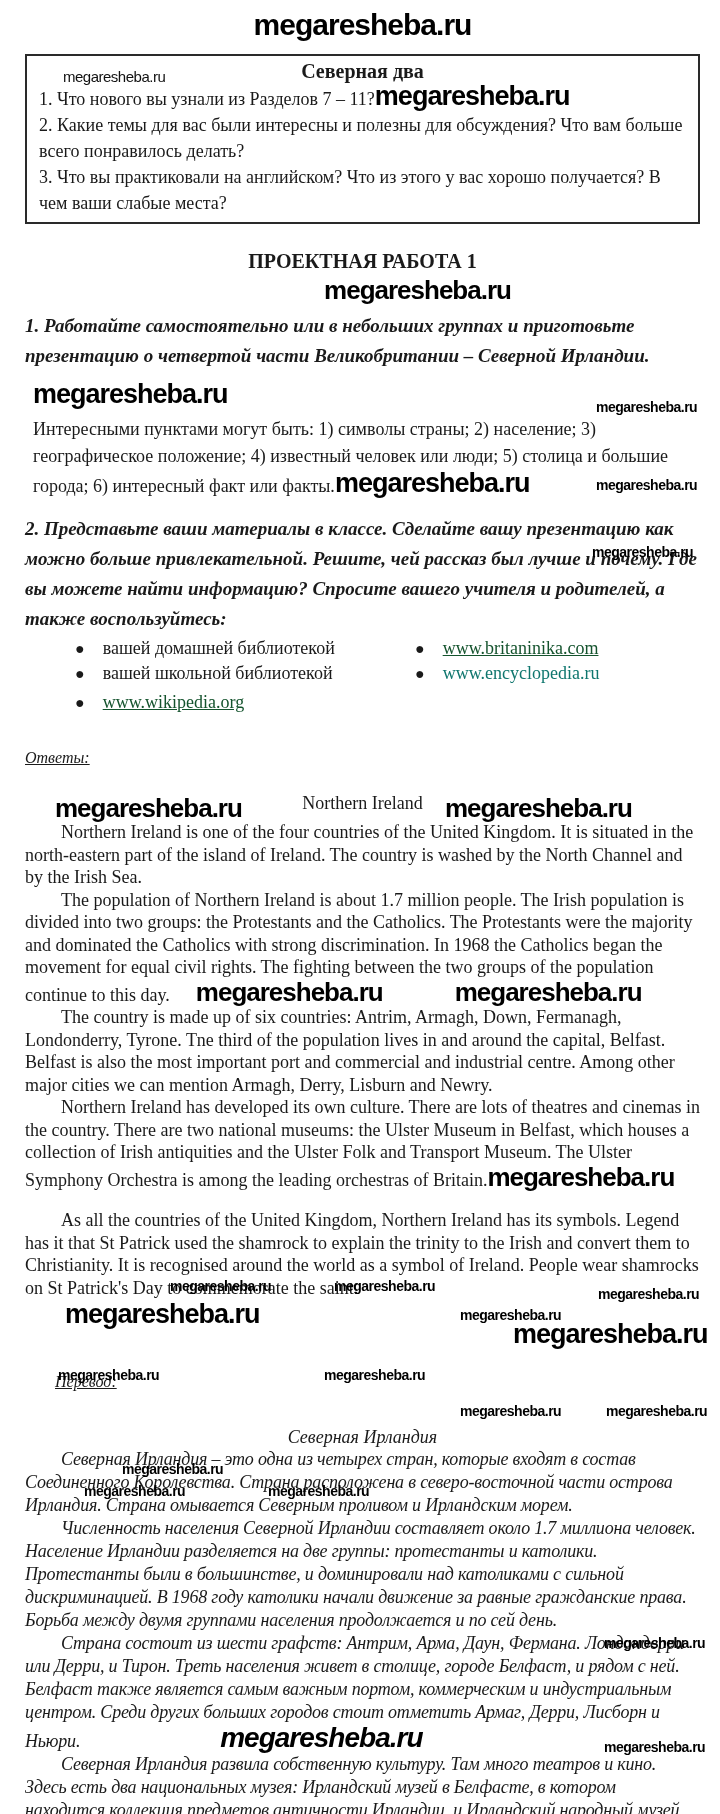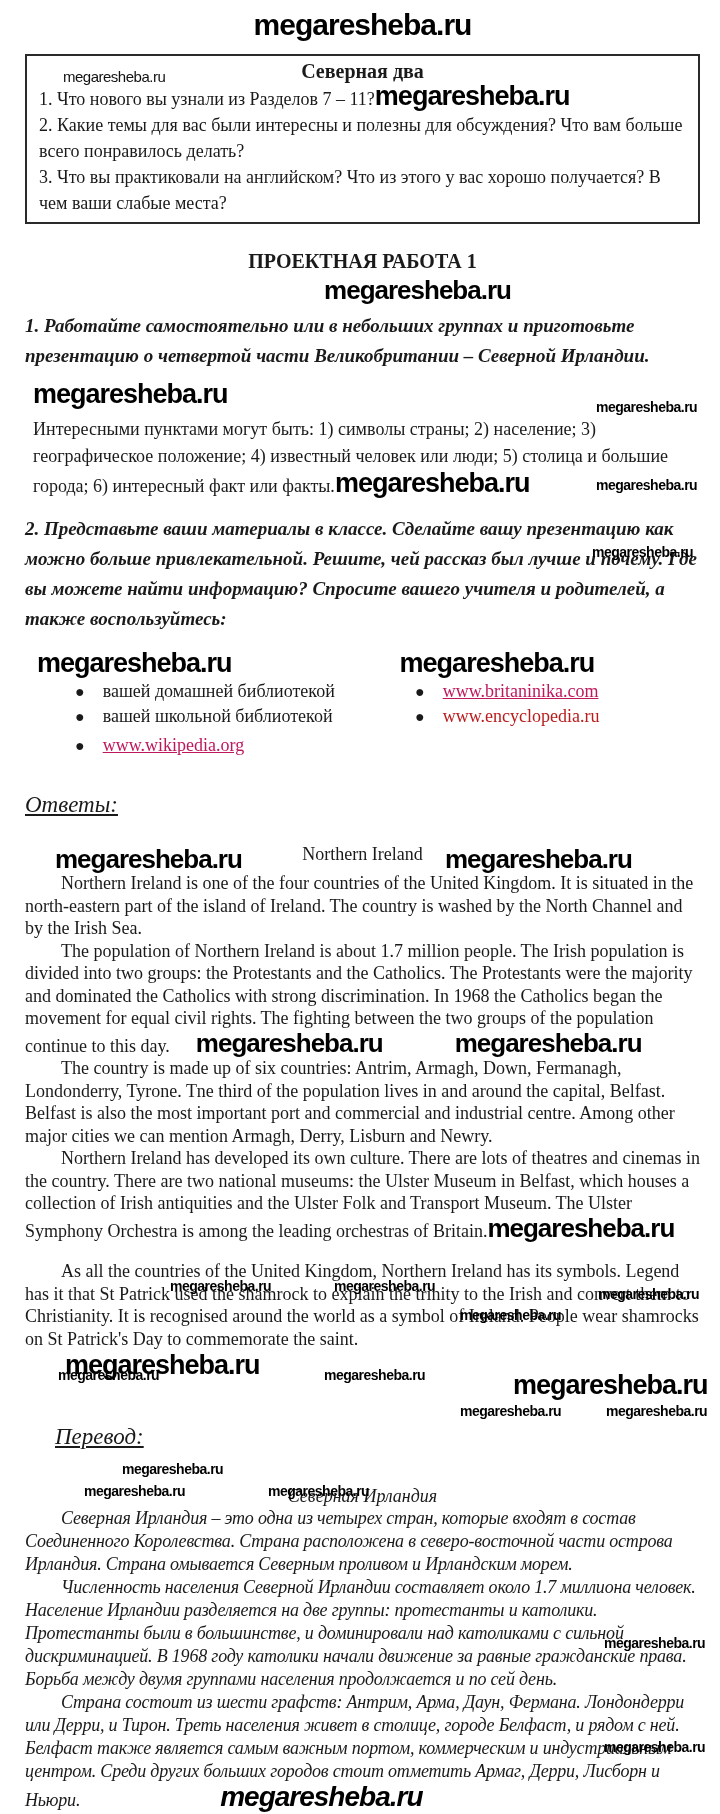--- a/index.html
+++ b/index.html
@@ -87,27 +87,27 @@
   .wm-row .wm+.wm{margin-left:168px;}
   .sources{
     display:flex;
     margin-top:2px;
   }
   .src-col{font-size:18px;line-height:24px;}
   .src-col.left{width:350px;padding-left:50px;box-sizing:border-box;}
   .src-col.right{padding-left:40px;}
   .src-item{display:flex;align-items:baseline;}
   .bullet{font-size:16px;margin-right:18px;}
-  .src-link{color:#be185d;}
-  .plain-url{color:#b91c1c;text-decoration:none;}
+  .src-link{color:#14532d;}
+  .plain-url{color:#0f766e;text-decoration:none;}
   
   .answers-label,.trans-label{
     font-style:italic;
     text-decoration:underline;
-    font-size:23px;
+    font-size:16px;
     margin:34px 0 0 0;
   }
   .trans-label{margin:22px 0 0 30px;}
   .essay-title-row{
     position:relative;
     height:28px;
     margin-top:26px;
   }
   .essay-title-row .title{
     position:absolute;
@@ -160,23 +160,20 @@
   </div>
 
   <p class="task">1. Работайте самостоятельно или в небольших группах и приготовьте презентацию о четвертой части Великобритании – Северной Ирландии.</p>
   <div class="wm-left-line">
     <span class="wm wm-xl">megaresheba.ru</span>
   </div>
   <p class="hint"><span>Интересными пунктами могут быть: 1) символы страны; 2) население; 3) географическое положение; 4) известный человек или люди; 5) столица и большие города; 6) интересный факт или факты.</span><span class="wm wm-xl">megaresheba.ru</span></p>
 
   <p class="task" style="margin-top:14px;">2. Представьте ваши материалы в классе. Сделайте вашу презентацию как можно больше привлекательной. Решите, чей рассказ был лучше и почему. Где вы можете найти информацию? Спросите вашего учителя и родителей, а также воспользуйтесь:</p>
 
-  <div class="wm-row">
-    <span class="wm wm-xl">megaresheba.ru</span><span class="wm wm-xl">megaresheba.ru</span>
-  </div>
 
   <div class="sources">
     <div class="src-col left">
       <div class="src-item">
         <span class="bullet">●</span>
         <span>вашей домашней библиотекой</span>
       </div>
       <div class="src-item">
         <span class="bullet">●</span>
         <span>вашей школьной библиотекой</span>

